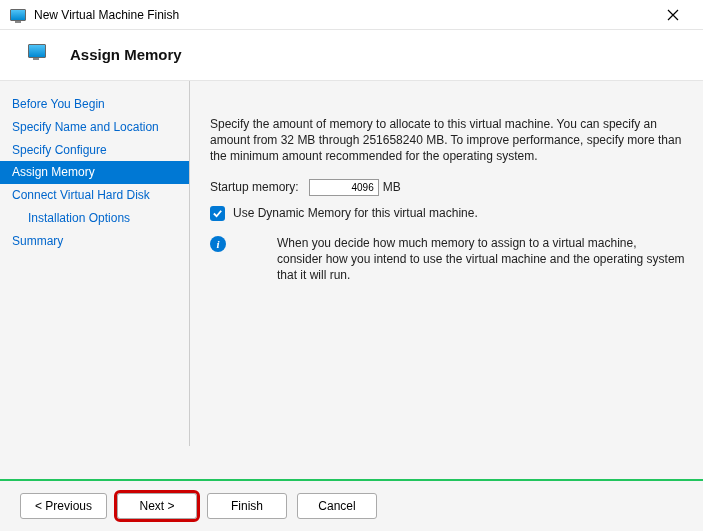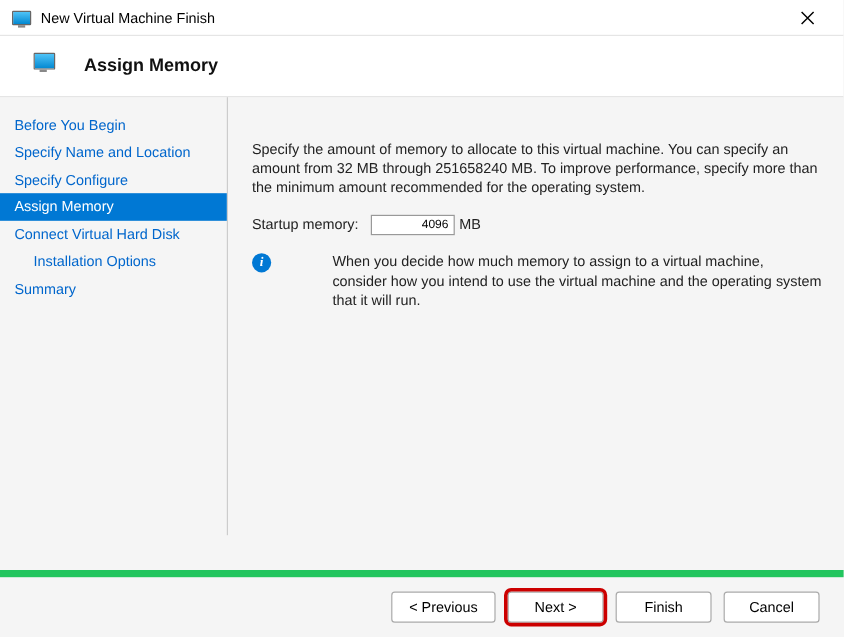--- a/index.html
+++ b/index.html
@@ -133,24 +133,24 @@
       font-style: italic;
       font-family: Georgia, serif;
     }
     .infotext {
       line-height: 1.35;
       margin-left: 43px;
     }
     .footer {
       position: absolute;
       bottom: 0; left: 0; right: 0;
-      border-top: 6px solid #22c55e;
+      border-top: 2px solid #22c55e;
       padding: 12px 20px;
       display: flex;
-      justify-content: flex-end;
+      justify-content: flex-start;
       gap: 10px;
       background: #f5f5f5;
     }
     .btn {
       min-width: 80px;
       padding: 5px 14px;
       background: #fff;
       border: 1px solid #aaa;
       border-radius: 3px;
       font-size: 12px;
@@ -212,20 +212,28 @@
 
   <div class="content">
     <p class="desc">Specify the amount of memory to allocate to this virtual machine. You can specify an amount from 32 MB through 251658240 MB. To improve performance, specify more than the minimum amount recommended for the operating system.</p>
 
     <div class="row">
       <label class="lbl">Startup memory:</label>
       <input class="mem" type="text" value="4096" style="">
       <span class="unit">MB</span>
     </div>
 
+    <div class="checkrow">
+      <div class="checkbox">
+        <svg viewBox="0 0 12 12">
+            <path d="M2 6 L5 9 L10 3" stroke="#fff" stroke-width="2" fill="none"></path>
+          </svg>
+      </div>
+      <span>Use Dynamic Memory for this virtual machine.</span>
+    </div>
 
     <div class="infobox">
       <div class="infoicon">i</div>
       <div class="infotext">When you decide how much memory to assign to a virtual machine, consider how you intend to use the virtual machine and the operating system that it will run.</div>
     </div>
   </div>
 </div>
 
 <div class="footer">
   <button class="btn">&lt; Previous</button>

